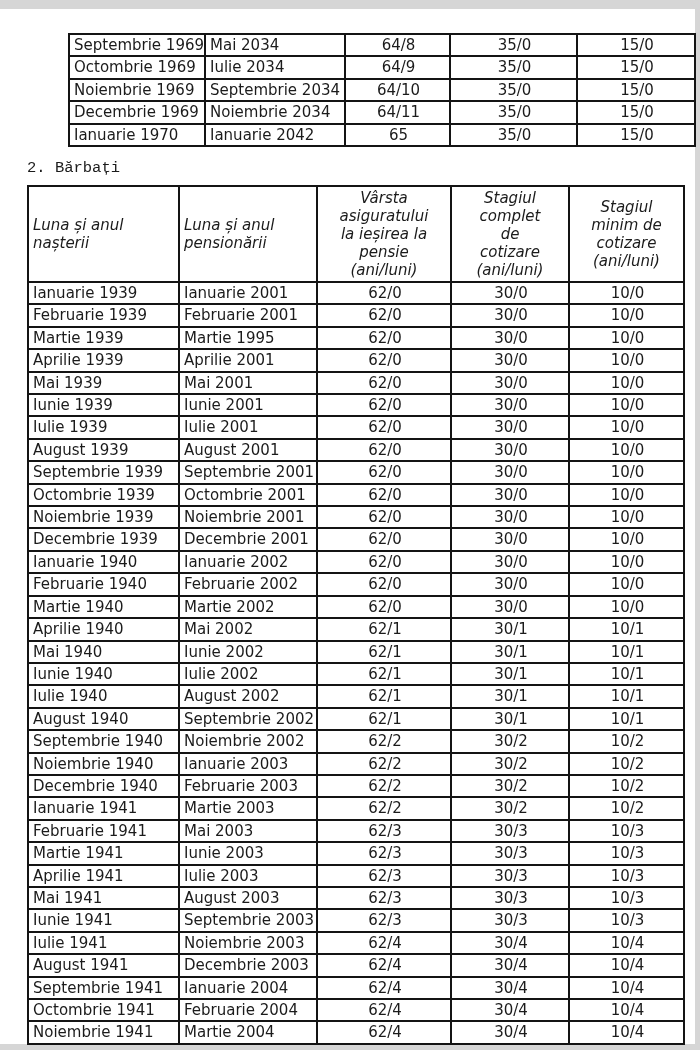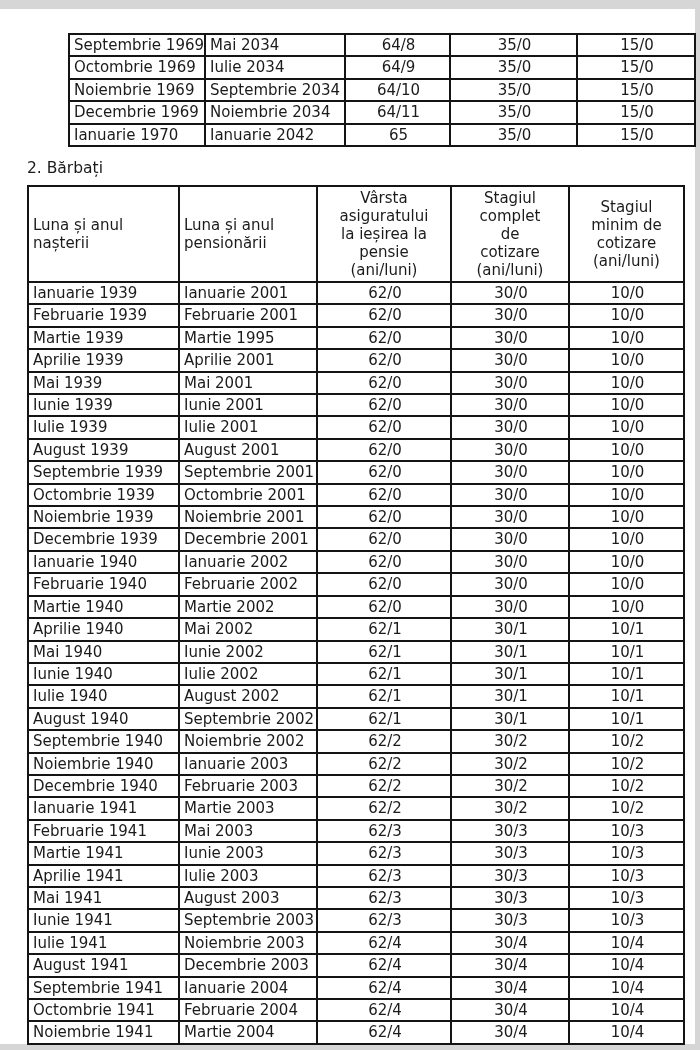--- a/index.html
+++ b/index.html
@@ -42,27 +42,28 @@
   .tbl-top{left:27px;top:33px;width:626px;margin-left:41px;}
   .tbl-main{left:27px;top:185px;width:656px;}
   .tbl-main th{
     font-weight:normal;
     height:70px;
     vertical-align:middle;
     text-align:center;
     padding:2px 18px;
     line-height:18px;
     white-space:normal;
+    font-style:italic;
   }
   .tbl-main th:nth-child(1),.tbl-main th:nth-child(2){
     text-align:left;padding-left:4px;margin-left:48px;
   }
   .section-heading{
     position:absolute;left:27px;top:158px;
-    font-size:15.5px;line-height:20px;
+    font-size:15.5px;line-height:20px;font-family:Liberation Mono, monospace;
   }
 </style>
 </head>
 <body>
 
 <div class="edge edge-top"></div>
 <div class="edge edge-right"></div>
 <div class="edge edge-bottom"></div>
 
 <table class="tbl tbl-top">

